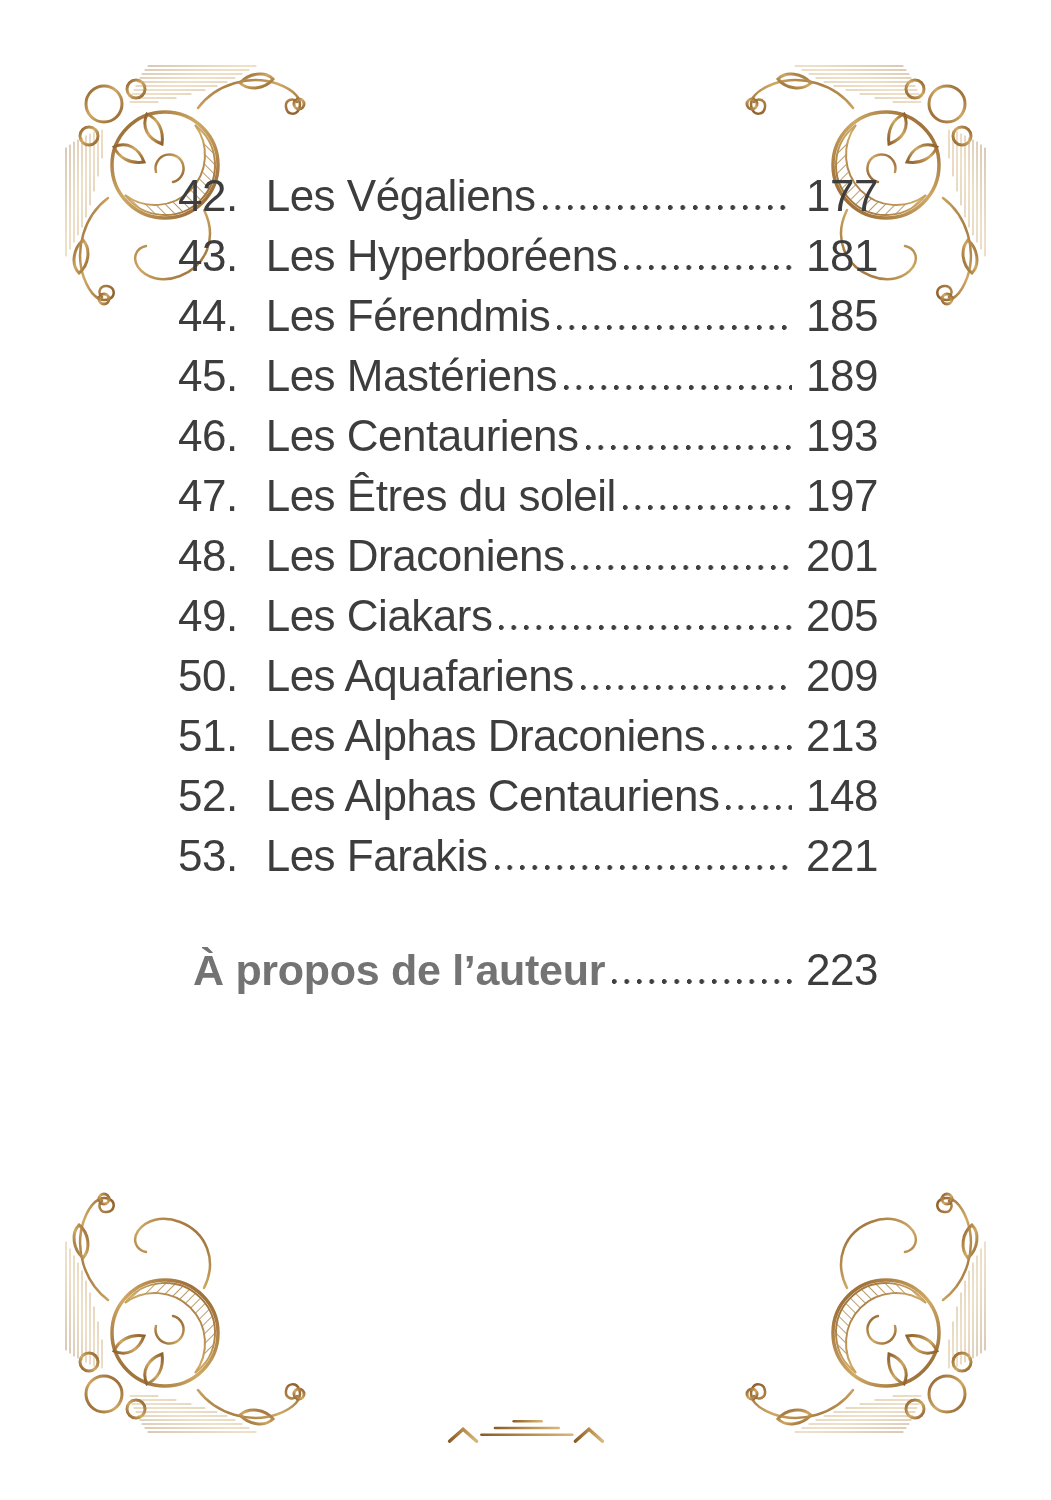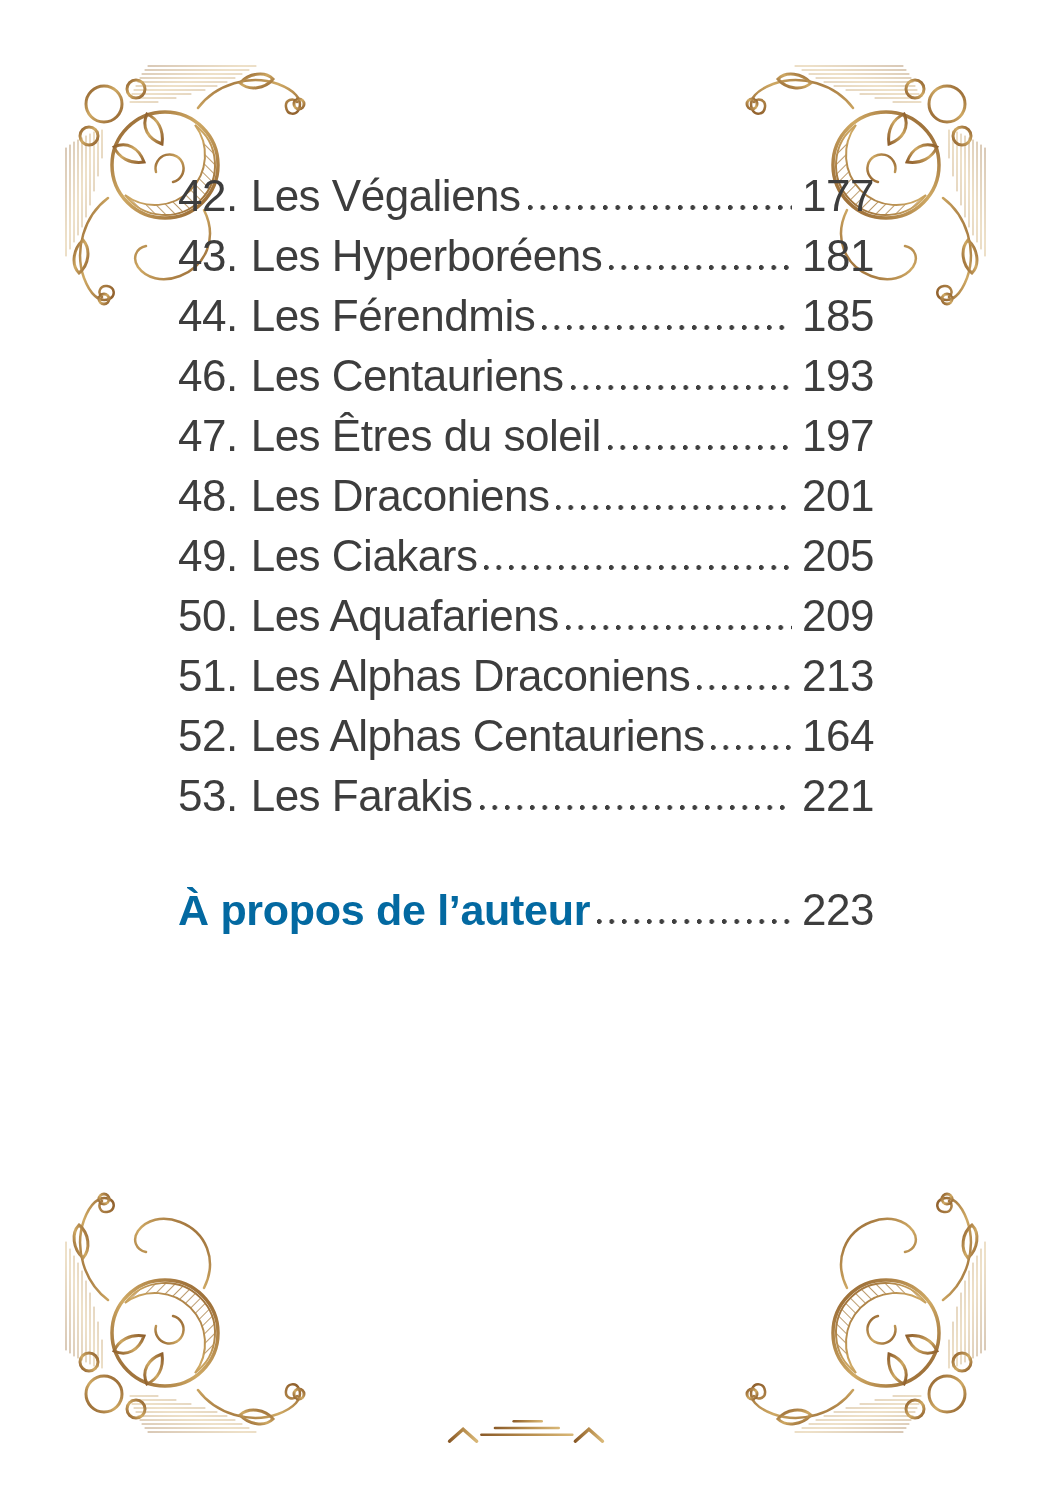--- a/index.html
+++ b/index.html
@@ -15,30 +15,30 @@
   .corner.bl{left:52px;bottom:54px;transform:scaleY(-1);}
   .corner.br{right:52px;bottom:54px;transform:scale(-1,-1);}
   .footer-orn{position:absolute;left:441px;top:1414px;width:170px;height:34px;}
 
   
   .toc{
     position:absolute;left:178px;top:158px;width:700px;
     color:#3d3d3d;font-size:44px;font-weight:300;letter-spacing:-0.5px;
   }
   .toc-row{display:flex;align-items:flex-end;height:60px;line-height:1;}
-  .toc-num{margin-right:13px;white-space:nowrap;}
+  .toc-num{margin-right:28px;white-space:nowrap;}
   .toc-title{white-space:nowrap;text-align:right;}
   .dots{
     flex:1;height:5px;min-width:22px;margin:0 10px 8px 7px;
     background-image:radial-gradient(circle at 2.2px 2.5px, #3f3f3f 2.1px, transparent 2.7px);
     background-size:12.5px 5px;background-repeat:repeat-x;background-position:0 100%;
   }
-  .toc-page{min-width:76px;white-space:nowrap;}
+  .toc-page{min-width:76px;text-align:right;white-space:nowrap;}
   .author-row{margin-top:54px;height:60px;}
-  .author-label{color:#0369a1;font-weight:700;font-size:43px;letter-spacing:-0.3px;white-space:nowrap;}
+  .author-label{color:#737373;font-weight:700;font-size:43px;letter-spacing:-0.3px;white-space:nowrap;margin-left:15px;}
 </style>
 </head>
 <body>
 
 <svg width="0" height="0" style="position:absolute" aria-hidden="true">
   <defs>
     <linearGradient id="gg" x1="0%" y1="0%" x2="100%" y2="100%">
       <stop offset="0" stop-color="#8a5a28"></stop>
       <stop offset="0.45" stop-color="#cfa964"></stop>
       <stop offset="1" stop-color="#8f5f2c"></stop>
@@ -113,20 +113,26 @@
     <span class="dots"></span>
     <span class="toc-page">181</span>
   </div>
   <div class="toc-row">
     <span class="toc-num">44.</span>
     <span class="toc-title">Les Férendmis</span>
     <span class="dots"></span>
     <span class="toc-page">185</span>
   </div>
   <div class="toc-row">
+    <span class="toc-num">45.</span>
+    <span class="toc-title">Les Mastériens</span>
+    <span class="dots"></span>
+    <span class="toc-page">189</span>
+  </div>
+  <div class="toc-row">
     <span class="toc-num">46.</span>
     <span class="toc-title">Les Centauriens</span>
     <span class="dots"></span>
     <span class="toc-page">193</span>
   </div>
   <div class="toc-row">
     <span class="toc-num">47.</span>
     <span class="toc-title">Les Êtres du soleil</span>
     <span class="dots"></span>
     <span class="toc-page">197</span>
@@ -152,21 +158,21 @@
   <div class="toc-row">
     <span class="toc-num">51.</span>
     <span class="toc-title">Les Alphas Draconiens</span>
     <span class="dots"></span>
     <span class="toc-page">213</span>
   </div>
   <div class="toc-row">
     <span class="toc-num">52.</span>
     <span class="toc-title">Les Alphas Centauriens</span>
     <span class="dots"></span>
-    <span class="toc-page">164</span>
+    <span class="toc-page">148</span>
   </div>
   <div class="toc-row">
     <span class="toc-num">53.</span>
     <span class="toc-title">Les Farakis</span>
     <span class="dots"></span>
     <span class="toc-page">221</span>
   </div>
 
   <div class="toc-row author-row">
     <span class="author-label">À propos de l’auteur</span>

